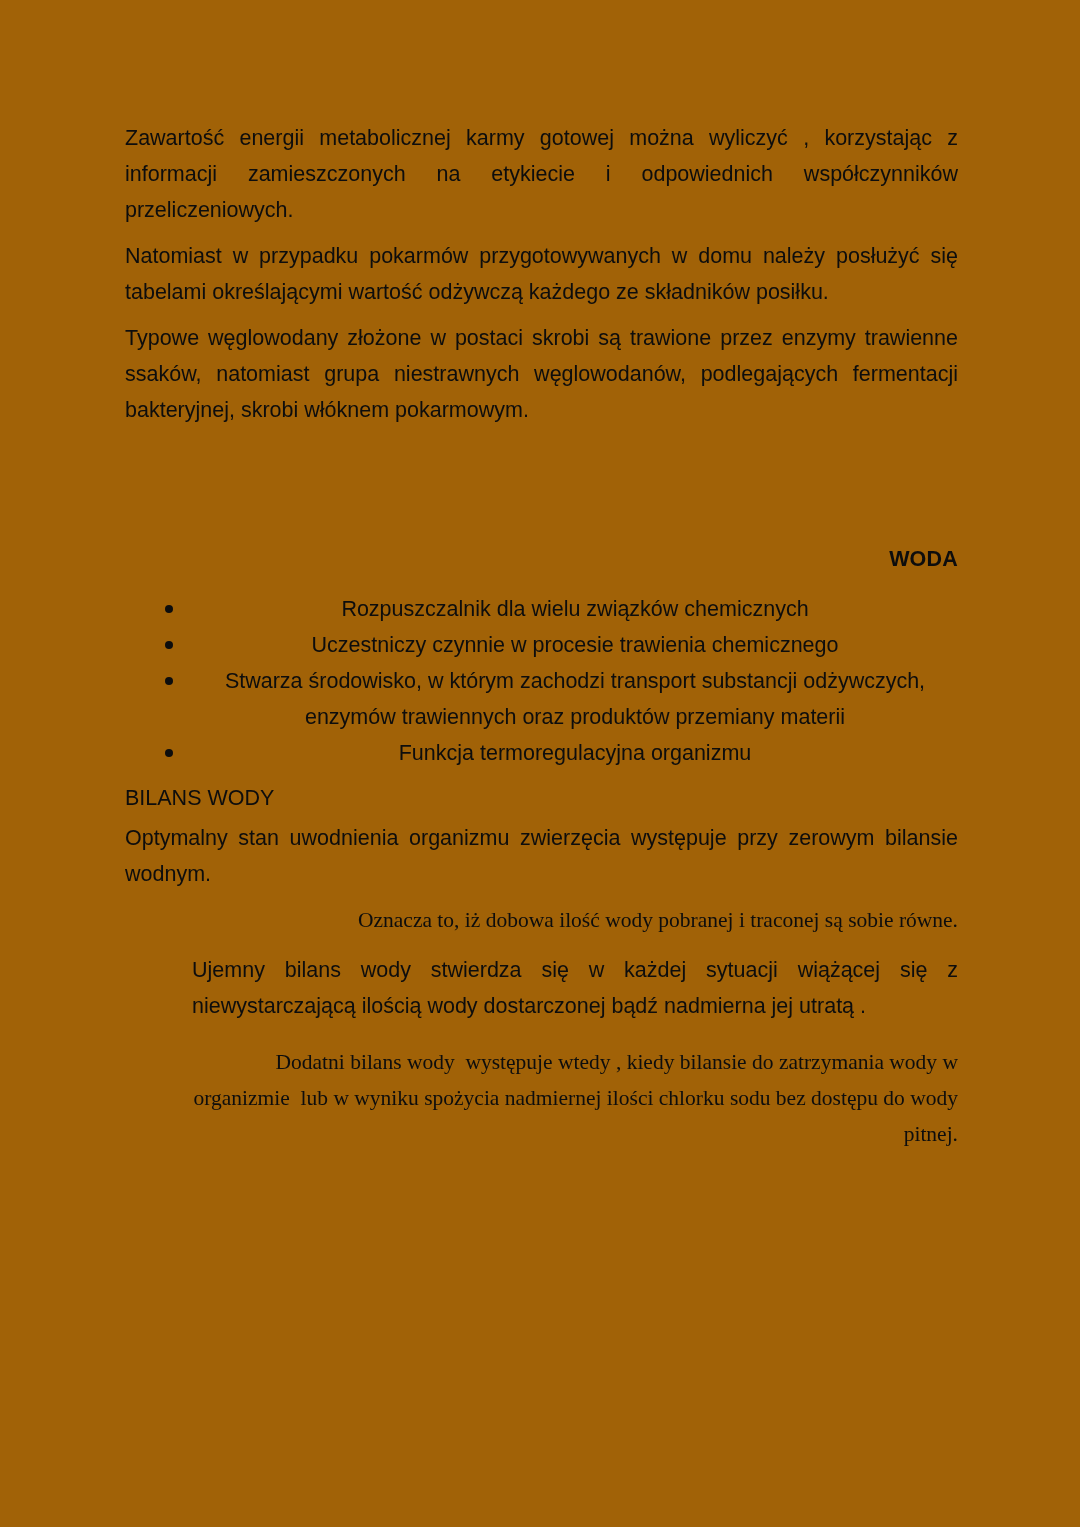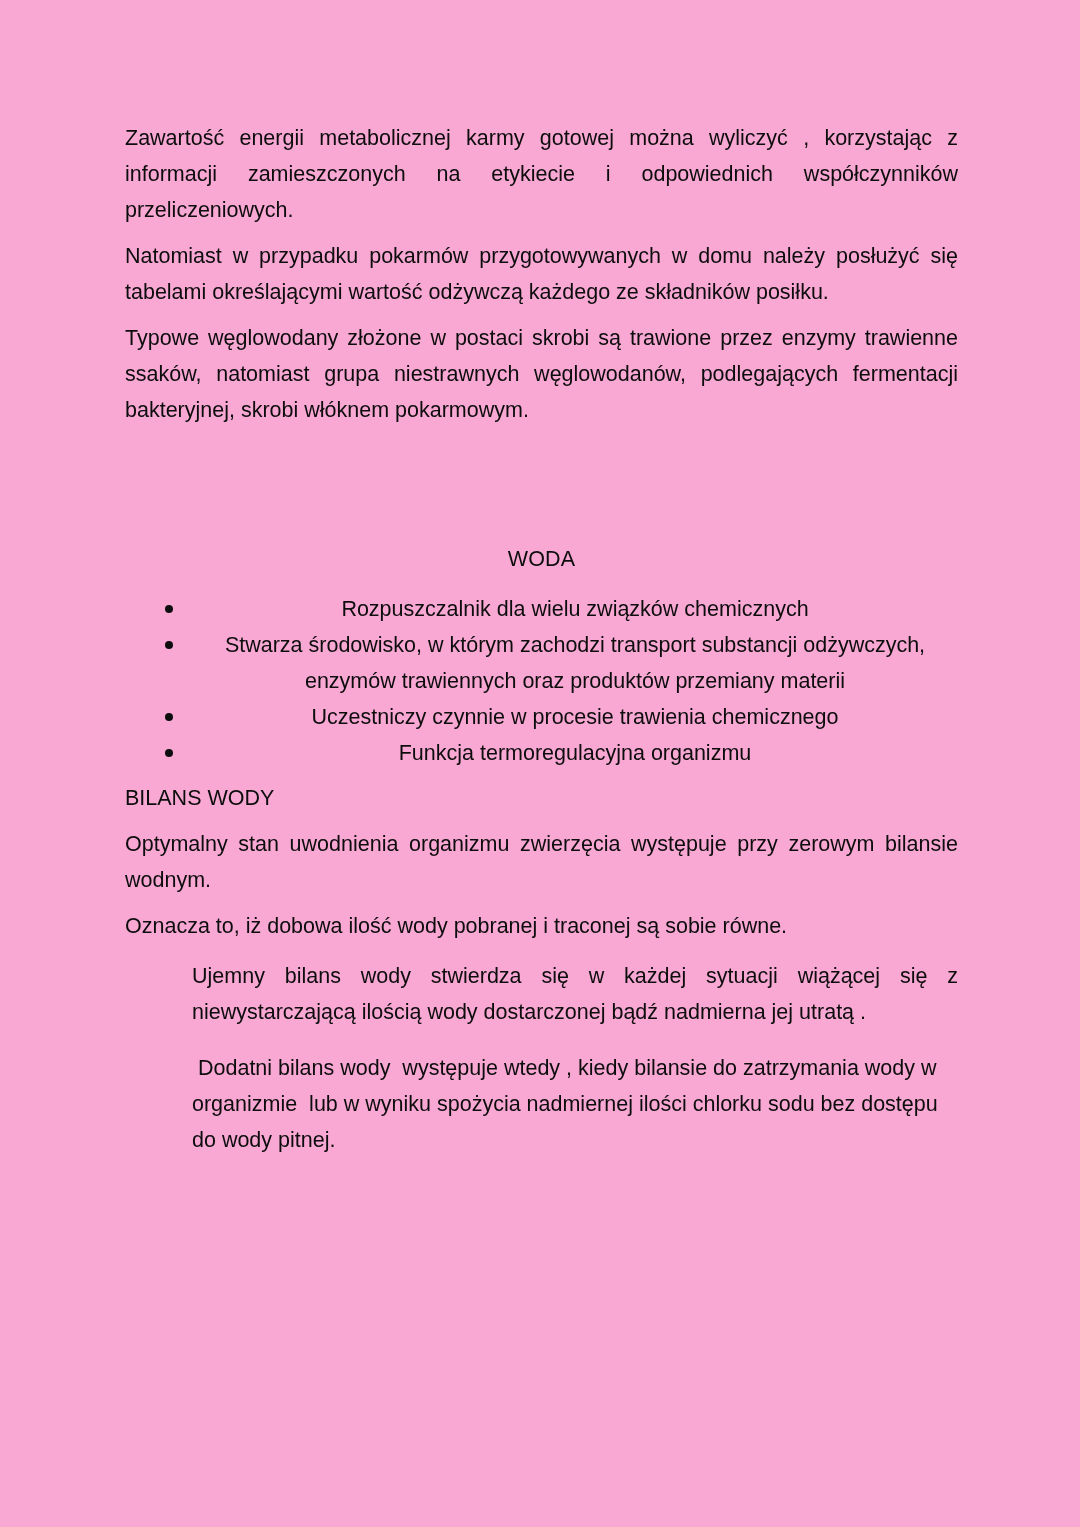--- a/index.html
+++ b/index.html
@@ -14,21 +14,21 @@
     font-family: "Liberation Sans", sans-serif;
     color: #0d0d0d;
     -webkit-font-smoothing: antialiased;
     overflow: hidden;
   }
 
   .page {
     position: relative;
     width: 1080px;
     height: 1527px;
-    background: #f9a8d4;
+    background: #a16207;
     box-sizing: border-box;
     padding: 120px 122px 0 125px;
   }
 
   .doc-body {
     width: 833px;
   }
 
   
   .para {
@@ -36,40 +36,41 @@
     line-height: 36px;
     text-align: justify;
     text-justify: inter-word;
     margin: 0 0 10px 0;
     hyphens: none;
     white-space: pre-wrap;
   }
   .para:last-child { margin-bottom: 0; }
 
   .para.left {
-    text-align: left;
+    text-align: right;
+    font-family: Liberation Serif, serif;
   }
 
   
   .spacer-lg { height: 103px; }
 
   
   .heading-bold {
     font-size: 21.5px;
     line-height: 36px;
-    font-weight: normal;
+    font-weight: bold;
     margin: 0 0 14px 0;
-    text-align: center;
+    text-align: right;
     letter-spacing: 0.2px;
   }
   .heading-plain {
     font-size: 21.5px;
     line-height: 36px;
     font-weight: normal;
-    margin: 9px 0 10px 0;
+    margin: 9px 0 4px 0;
     text-align: left;
   }
 
   
   .bullets {
     list-style: none;
     margin: 0 0 0 0;
     padding: 0;
   }
   .bullet-item {
@@ -118,25 +119,25 @@
 
     <h2 class="heading-bold">WODA</h2>
 
     <ul class="bullets">
       <li class="bullet-item">
         <span class="dot"></span>
         <span>Rozpuszczalnik dla wielu związków chemicznych</span>
       </li>
       <li class="bullet-item">
         <span class="dot"></span>
-        <span>Stwarza środowisko, w którym zachodzi transport substancji odżywczych, enzymów trawiennych oraz produktów przemiany materii</span>
+        <span>Uczestniczy czynnie w procesie trawienia chemicznego</span>
       </li>
       <li class="bullet-item">
         <span class="dot"></span>
-        <span>Uczestniczy czynnie w procesie trawienia chemicznego</span>
+        <span>Stwarza środowisko, w którym zachodzi transport substancji odżywczych, enzymów trawiennych oraz produktów przemiany materii</span>
       </li>
       <li class="bullet-item">
         <span class="dot"></span>
         <span>Funkcja termoregulacyjna organizmu</span>
       </li>
     </ul>
 
     <h3 class="heading-plain">BILANS WODY</h3>
 
     <p class="para">Optymalny stan uwodnienia organizmu zwierzęcia występuje przy zerowym bilansie wodnym.</p>

